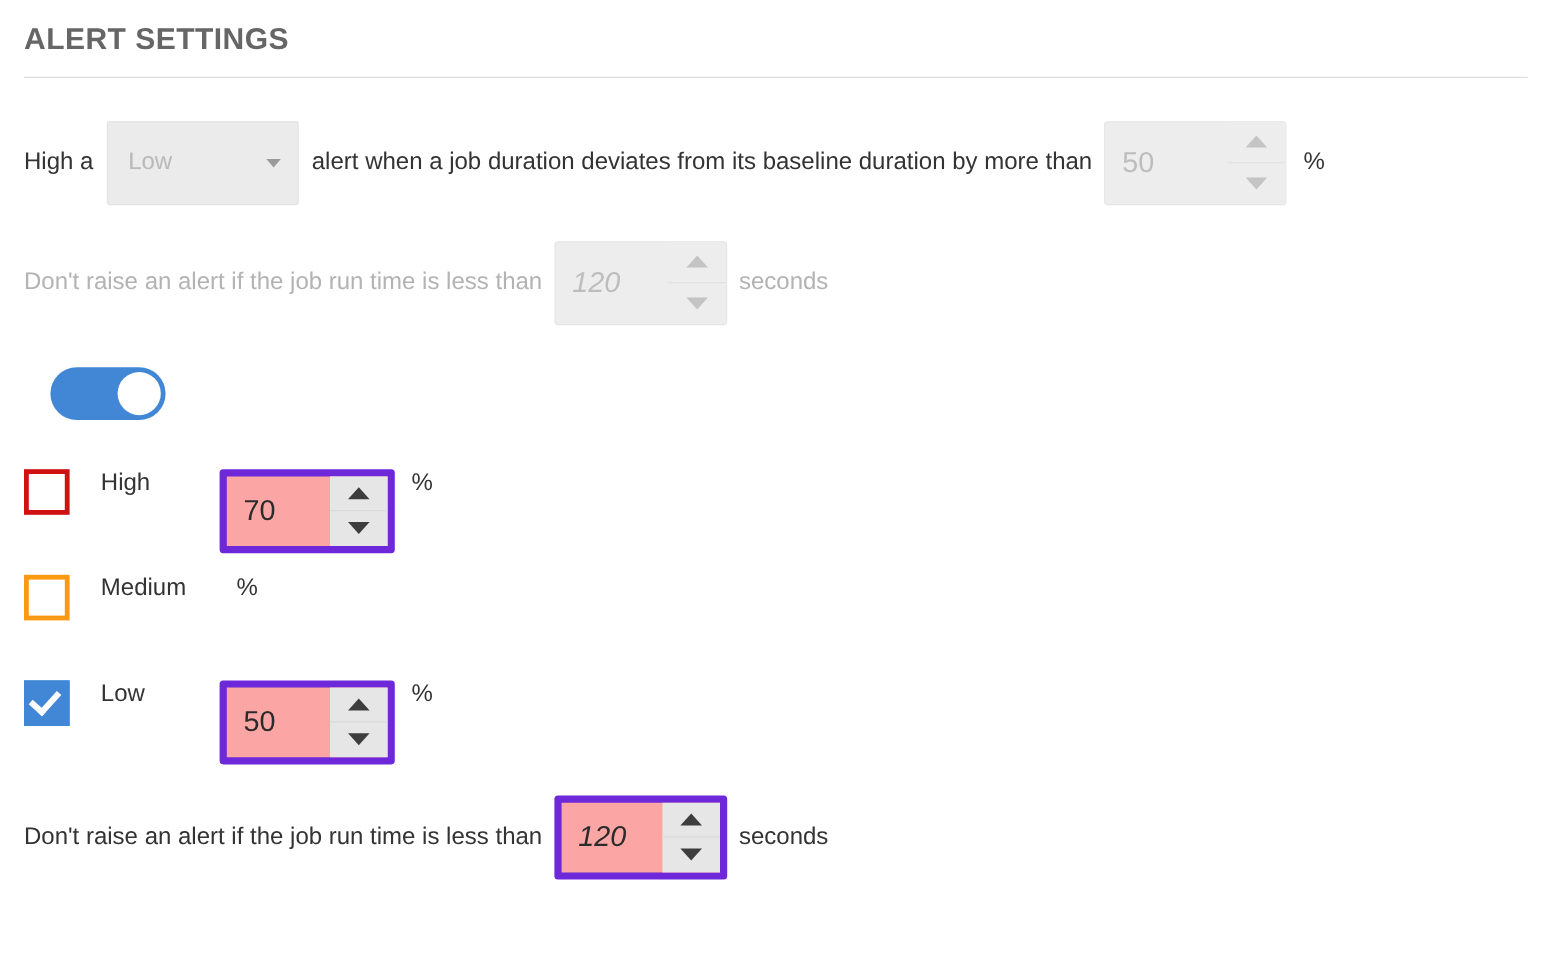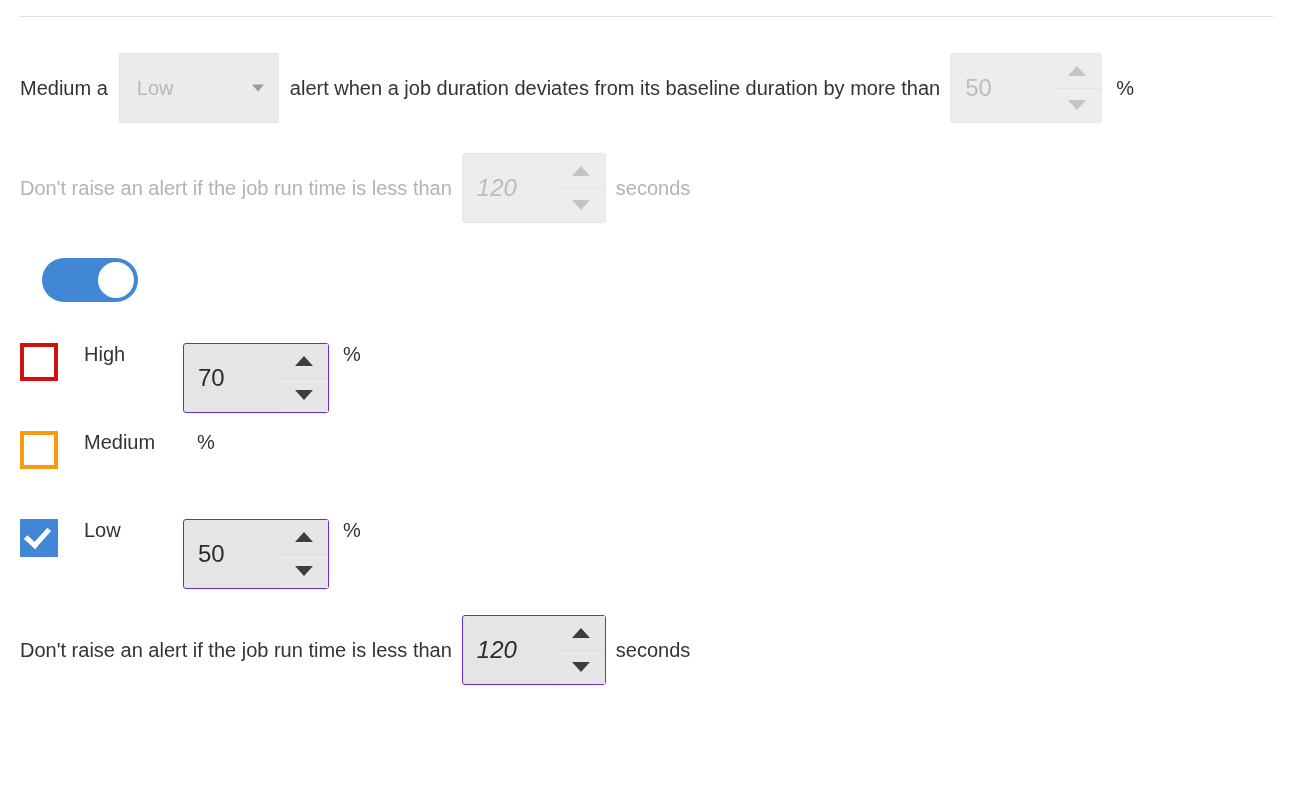--- a/index.html
+++ b/index.html
@@ -83,23 +83,23 @@
     border-right: 6px solid transparent;
     border-top: 7px solid #9a9a9a;
   }
 
   
   .spinner {
     position: relative;
     display: inline-flex;
     align-items: stretch;
     box-sizing: border-box;
-    border: 1px solid #6d28d9;
+    border: 6px solid #6d28d9;
     border-radius: 3px;
-    background: #e5e5e5;
+    background: #fca5a5;
   }
   .spinner .value {
     display: flex;
     align-items: center;
     font-size: 24px;
     color: #2b2b2b;
     padding-left: 14px;
     flex: 1 1 auto;
   }
   .spinner .steppers {
@@ -224,24 +224,25 @@
   .row-dontraise-bottom {
     margin-top: 26px;
     height: 70px;
   }
 </style>
 </head>
 <body>
 
 <div class="page">
 
+  <div class="section-title">ALERT SETTINGS</div>
   <div class="divider"></div>
 
   <div class="row row-raise">
-    <span class="row-text">Medium a</span>
+    <span class="row-text">High a</span>
 
     <div class="select-box">
       <span class="select-value">Low</span>
       <span class="select-caret"></span>
     </div>
 
     <span class="row-text">alert when a job duration deviates from its baseline duration by more than</span>
 
     <div class="spinner sp-large disabled gap-l">
       <span class="value">50</span>

